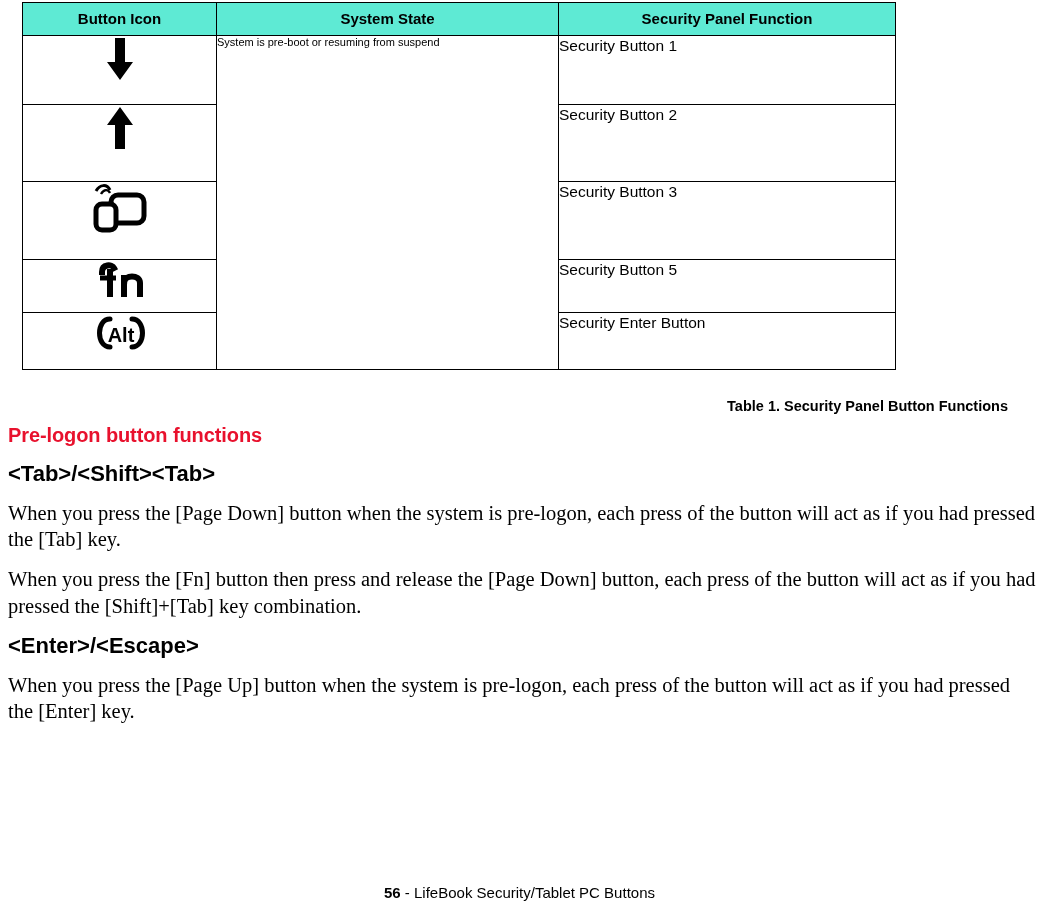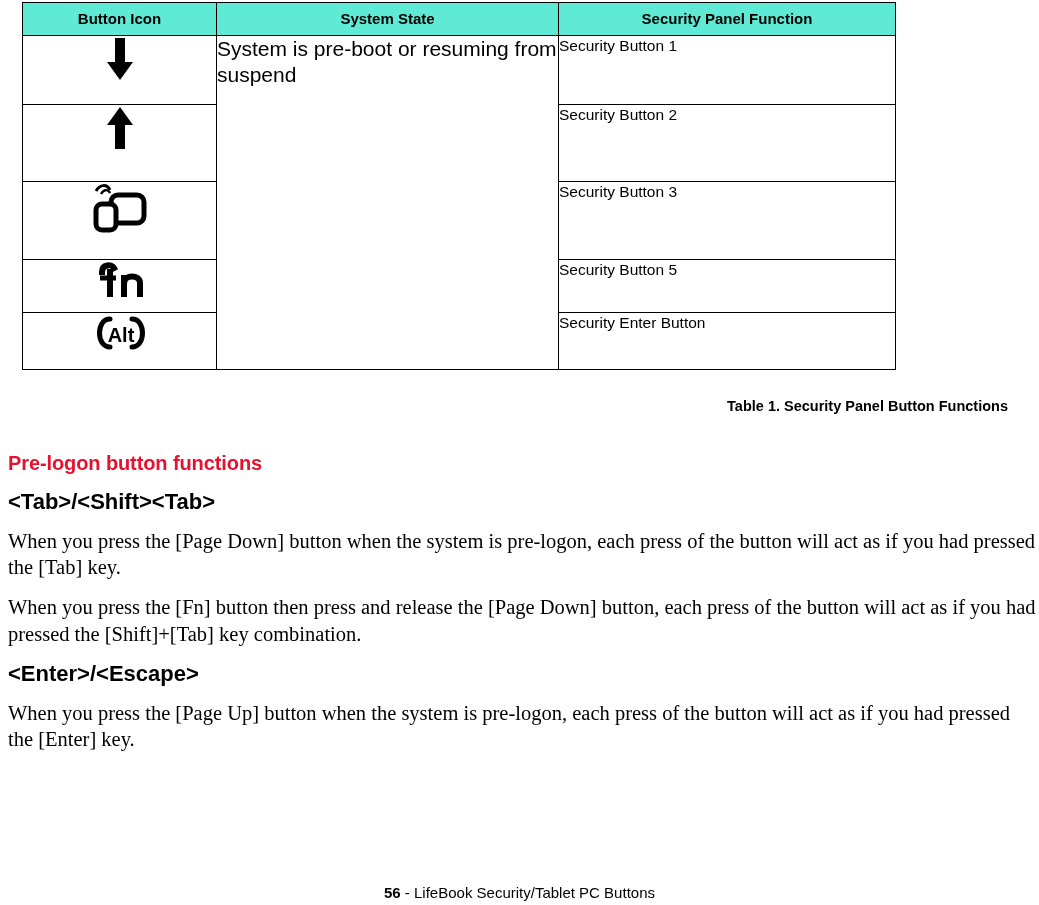--- a/index.html
+++ b/index.html
@@ -52,21 +52,21 @@
   th.col-icon { width: 185px; }
   th.col-state { width: 333px; }
   th.col-func { width: 328px; }
 
   td.icon-cell {
     text-align: center;
     vertical-align: middle;
   }
   td.state-cell {
     font-family: "Liberation Sans", sans-serif;
-    font-size: 21px;
+    font-size: 11px;
     line-height: 1.25;
     padding: 10px 9px 6px 9px;
     vertical-align: top;
   }
   td.func-cell {
     font-family: "Liberation Sans", sans-serif;
     font-size: 15.5px;
     line-height: 1.25;
     padding: 10px 9px 6px 9px;
     vertical-align: top;
@@ -93,21 +93,21 @@
     font-family: "Liberation Sans", sans-serif;
     font-weight: bold;
     font-size: 14.5px;
   }
   .caption .cap-inner { display: inline-block; margin-left: -190px; }
 
   
   .content {
     position: absolute;
     left: 8px;
-    top: 452px;
+    top: 424px;
     width: 1032px;
   }
   h2.red-head {
     font-family: "Liberation Sans", sans-serif;
     color: #e8112d;
     font-size: 20px;
     font-weight: bold;
     margin: 0 0 6px 0;
     letter-spacing: -0.1px;
   }

